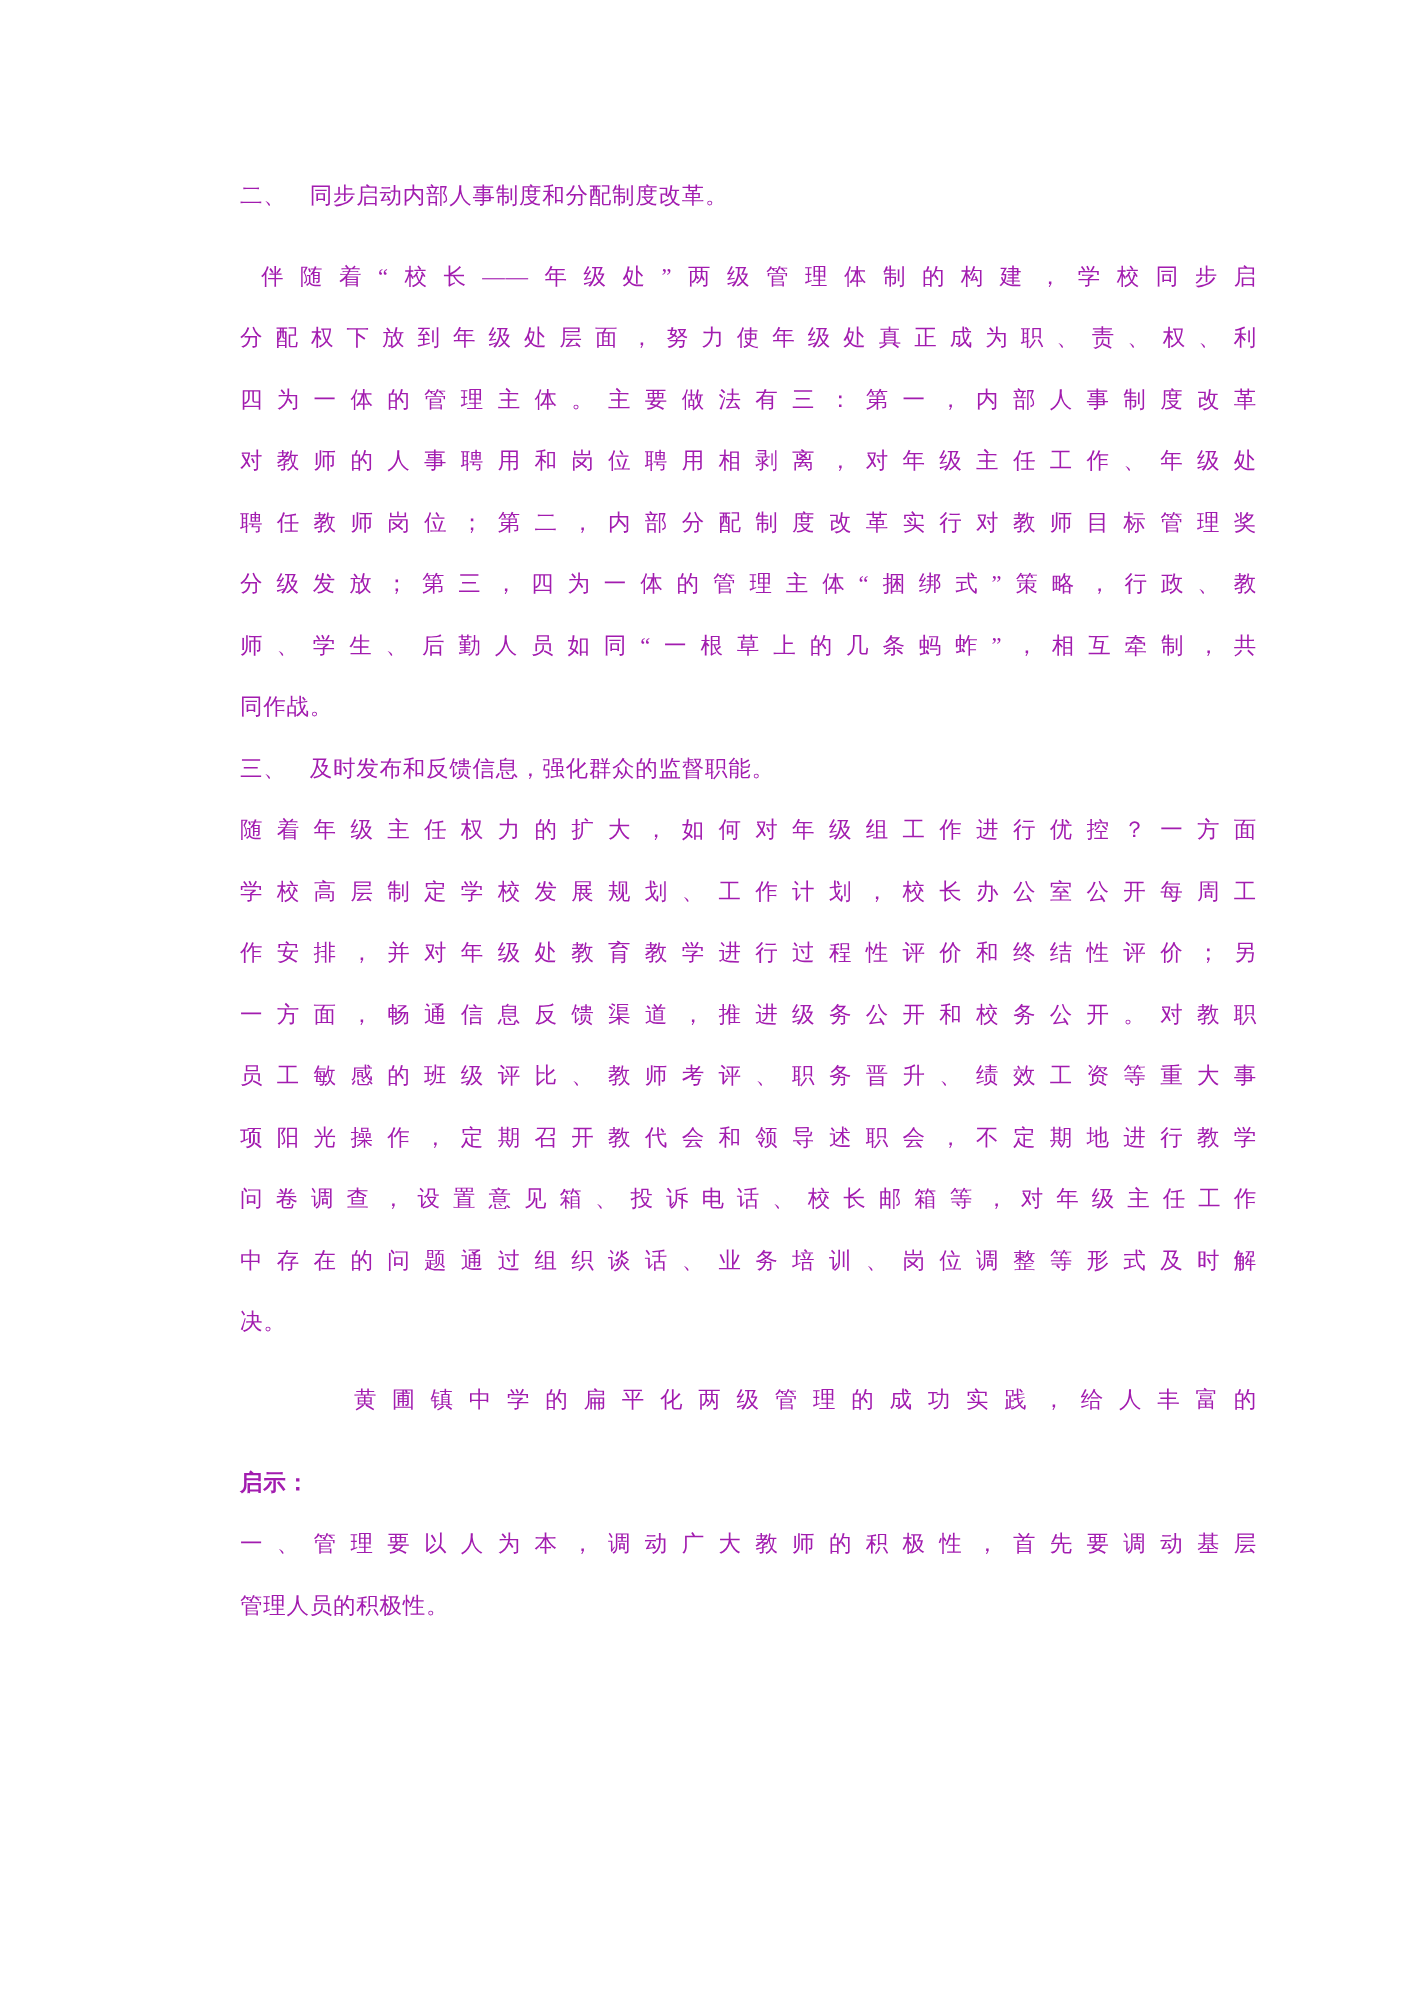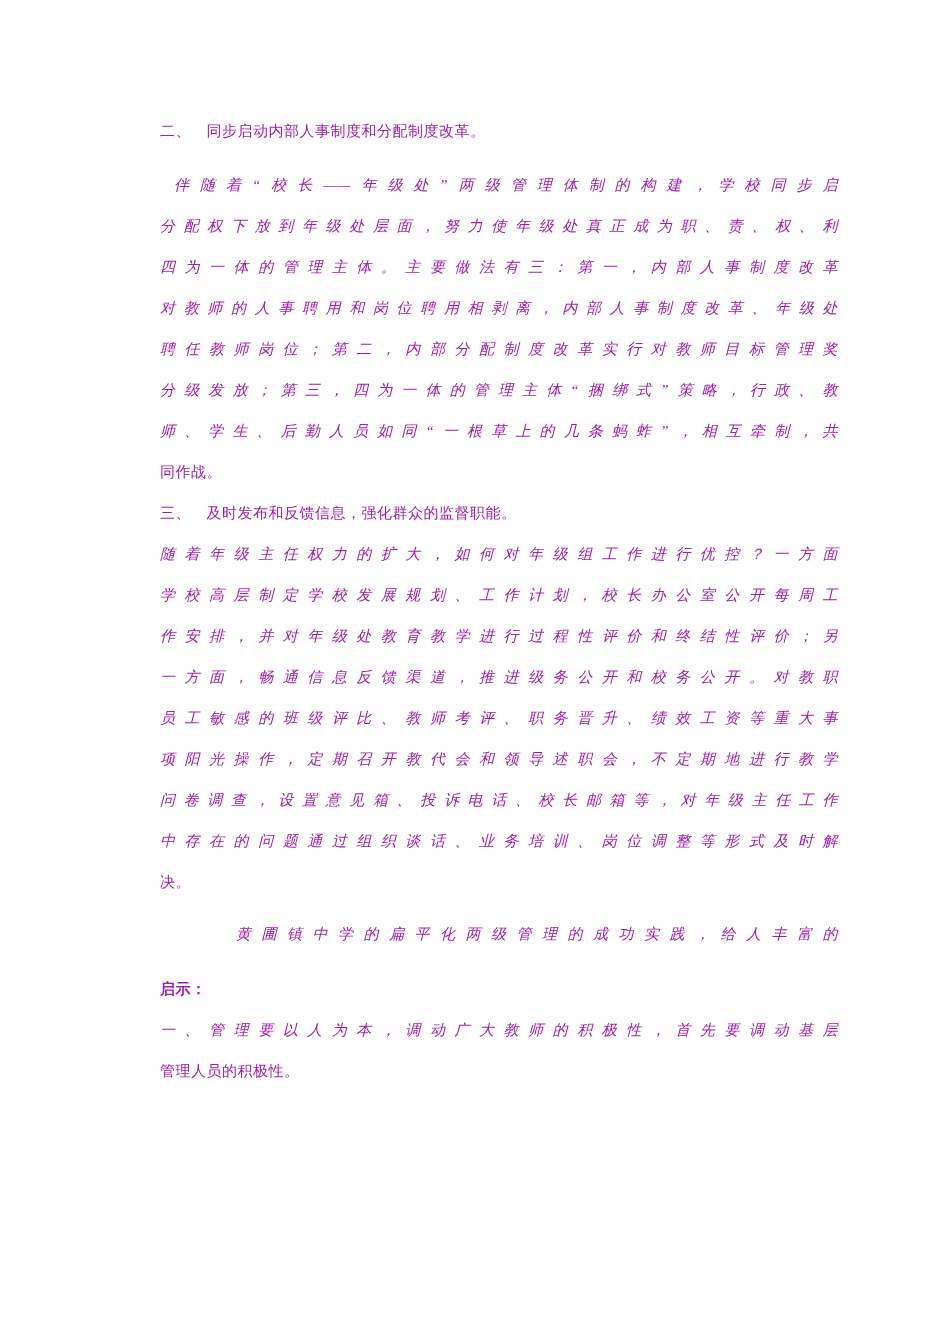--- a/index.html
+++ b/index.html
@@ -28,40 +28,39 @@
   }
   .line {
     height: 41px;
     white-space: nowrap;
     text-align: left;
   }
   
   .j {
     text-align: justify;
     text-align-last: justify;
-    font-style: italic;
   }
   
   .end, .h { text-align: left; text-align-last: left; }
   .ind-half { padding-left: 14px; }
   .ind-3   { padding-left: 76px; }
   .gap-a { margin-top: 13px; }
   .gap-b { margin-top: 11px; }
   .gap-c { margin-top: 14px; font-weight: bold; }
 </style>
 </head>
 <body>
 
 <div class="doc-page">
   <div class="text-block">
     <div class="line h">二、　同步启动内部人事制度和分配制度改革。</div>
     <div class="line j ind-half gap-a">伴随着“校长——年级处”两级管理体制的构建，学校同步启</div>
     <div class="line j">分配权下放到年级处层面，努力使年级处真正成为职、责、权、利</div>
     <div class="line j">四为一体的管理主体。主要做法有三：第一，内部人事制度改革</div>
-    <div class="line j">对教师的人事聘用和岗位聘用相剥离，内部人事制度改革、年级处</div>
+    <div class="line j">对教师的人事聘用和岗位聘用相剥离，对年级主任工作、年级处</div>
     <div class="line j">聘任教师岗位；第二，内部分配制度改革实行对教师目标管理奖</div>
     <div class="line j">分级发放；第三，四为一体的管理主体“捆绑式”策略，行政、教</div>
     <div class="line j">师、学生、后勤人员如同“一根草上的几条蚂蚱”，相互牵制，共</div>
     <div class="line end">同作战。</div>
     <div class="line h">三、　及时发布和反馈信息，强化群众的监督职能。</div>
     <div class="line j">随着年级主任权力的扩大，如何对年级组工作进行优控？一方面</div>
     <div class="line j">学校高层制定学校发展规划、工作计划，校长办公室公开每周工</div>
     <div class="line j">作安排，并对年级处教育教学进行过程性评价和终结性评价；另</div>
     <div class="line j">一方面，畅通信息反馈渠道，推进级务公开和校务公开。对教职</div>
     <div class="line j">员工敏感的班级评比、教师考评、职务晋升、绩效工资等重大事</div>

